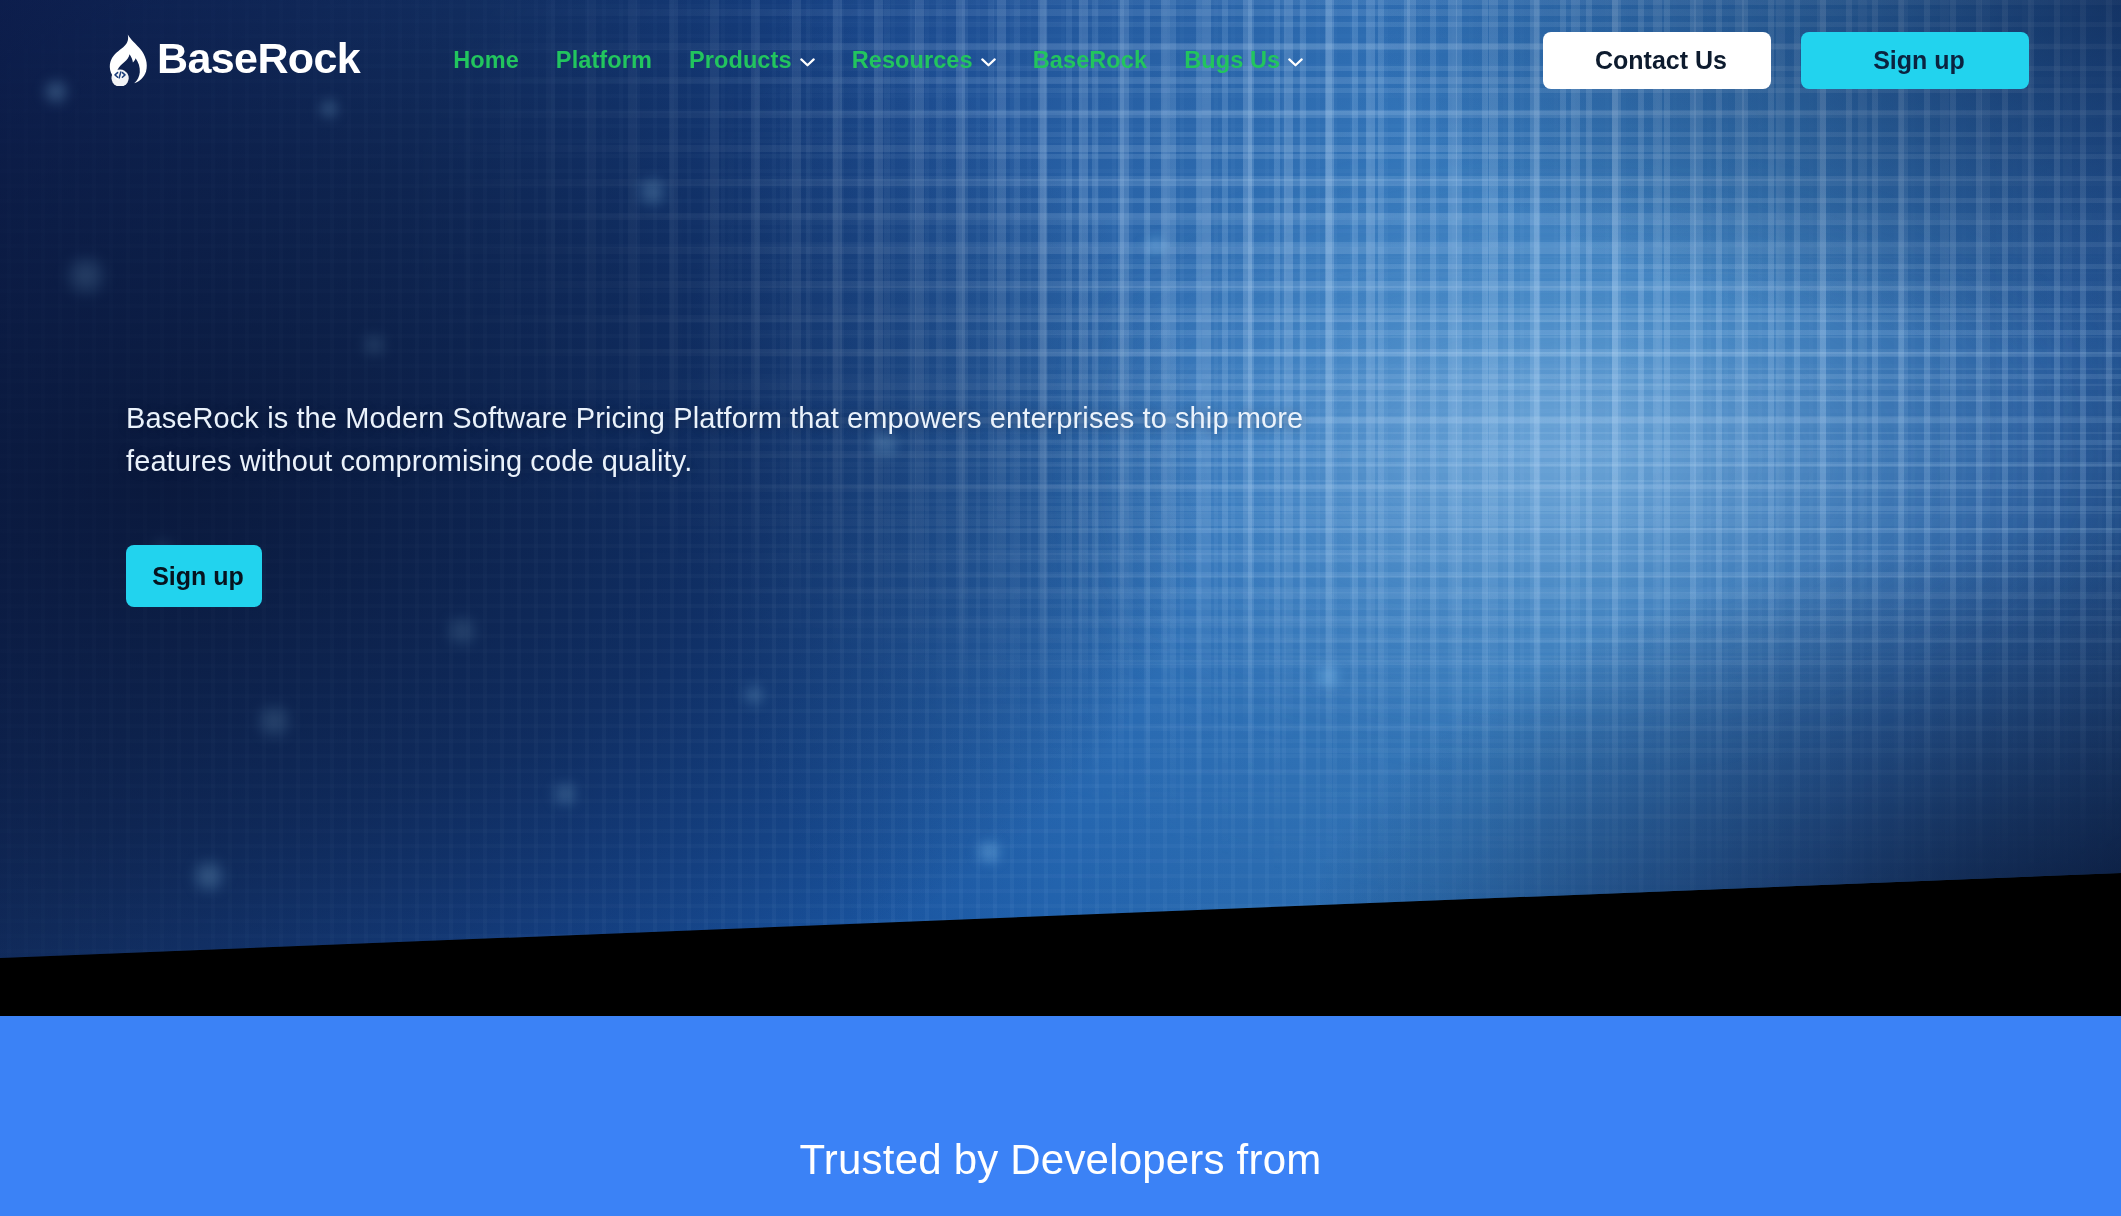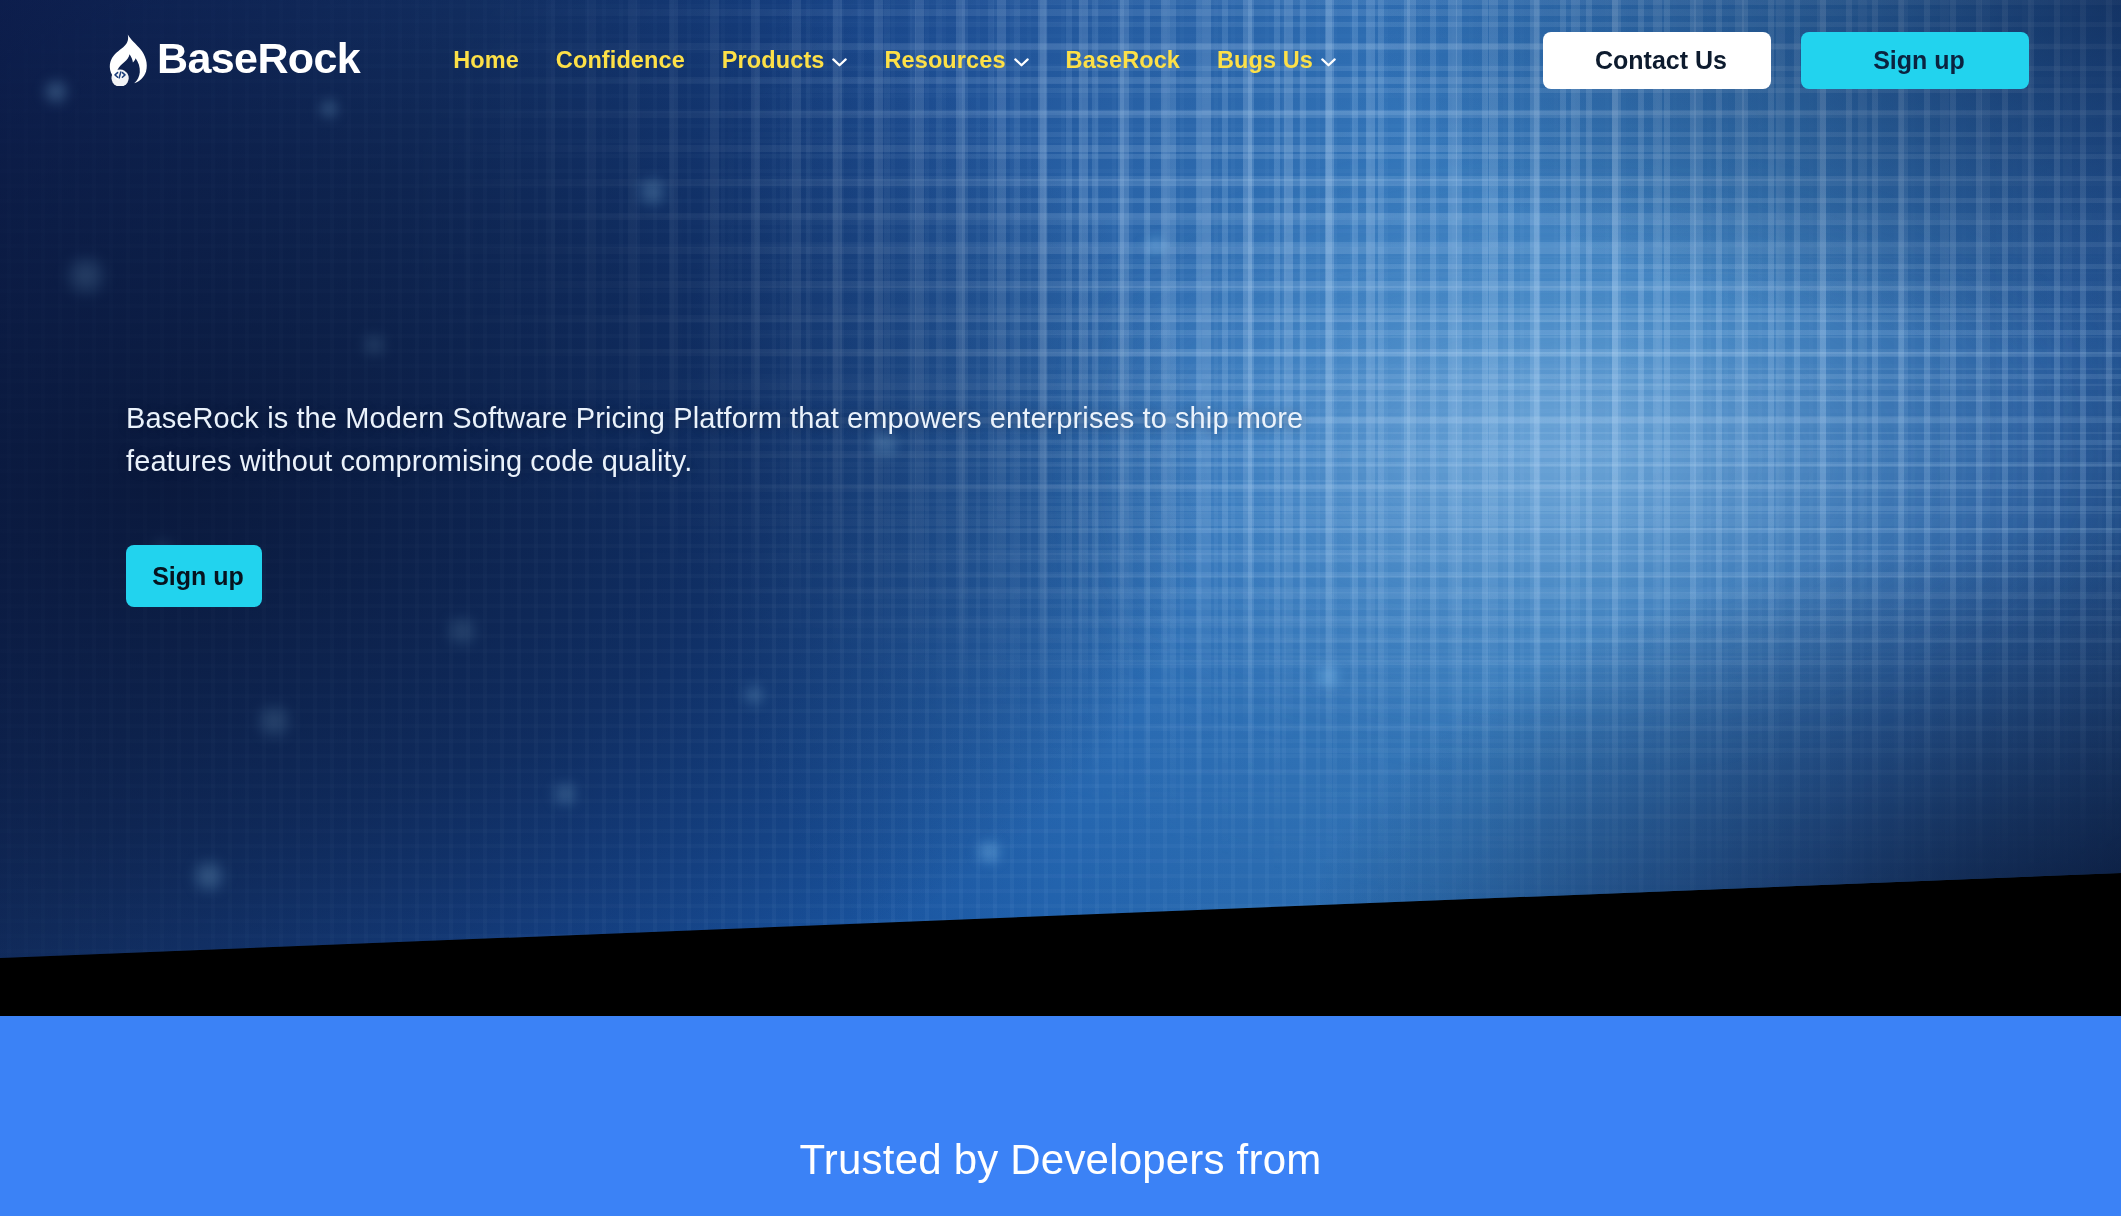--- a/index.html
+++ b/index.html
@@ -93,21 +93,21 @@
   }
   .brand { display:flex; gap:7px; margin-left:104px; }
   .brand-mark { width:46px; height:52px; display:block; flex:none; }
   .brand-name {
     color:#fff; font-size:43px; font-weight:700; letter-spacing:-0.6px;
     font-family:"Liberation Sans", sans-serif; white-space:nowrap;
   }
 
   .nav { display:flex; align-items:center; gap:37px; margin-left:93px; }
   .nav-item {
-    color:#fde047; font-size:23.5px; font-weight:600; white-space:nowrap;
+    color:#22c55e; font-size:23.5px; font-weight:600; white-space:nowrap;
     display:flex; align-items:center; gap:8px; cursor:pointer; letter-spacing:.1px;
   }
   .chev { display:inline-block; width:15px; height:9px; position:relative; top:2px; }
   .chev svg { display:block; }
 
   .hdr-actions { display:flex; align-items:center; gap:30px; margin-left:auto; margin-right:92px; }
   .btn {
     border:none; cursor:pointer; border-radius:8px;
     font-family:"Liberation Sans", sans-serif; font-weight:700;
     display:flex; align-items:center; justify-content:center; white-space:nowrap;padding-left:8px;
@@ -191,21 +191,21 @@
         <path d="M16.8 37.9l-1.6 6.0" stroke="#1a3d7a" stroke-width="1.5" fill="none" stroke-linecap="round"></path>
       </svg>
       <div class="brand-name">BaseRock</div>
     </div>
 
     <nav class="nav">
       <div class="nav-item">
         <span>Home</span>
       </div>
       <div class="nav-item">
-        <span>Confidence</span>
+        <span>Platform</span>
       </div>
       <div class="nav-item">
         <span>Products</span>
         <span class="chev">
           <svg width="15" height="9" viewBox="0 0 15 9">
               <path d="M1.3 1.4 L7.5 7.3 L13.7 1.4" stroke="#ffffff" stroke-width="2.2" fill="none" stroke-linecap="round" stroke-linejoin="round"></path>
             </svg>
         </span>
       </div>
       <div class="nav-item">

